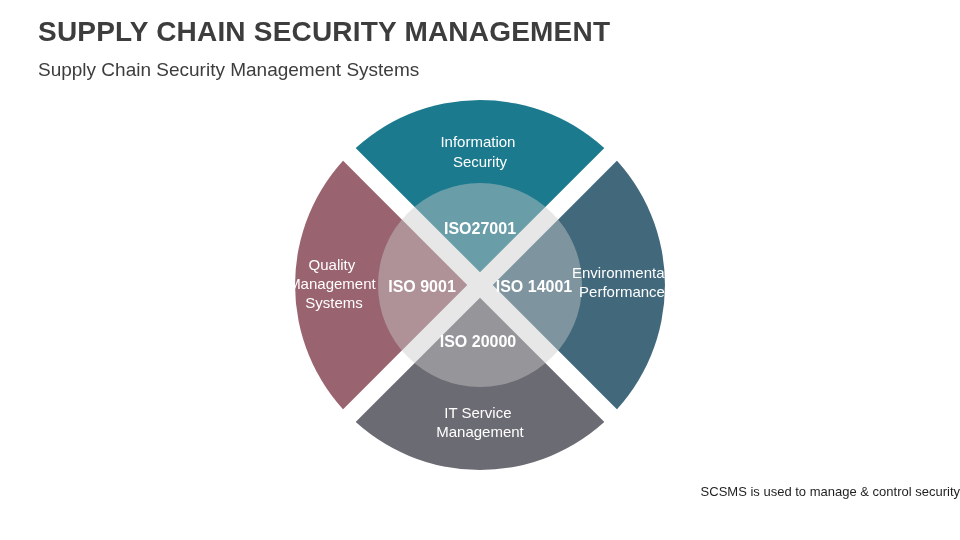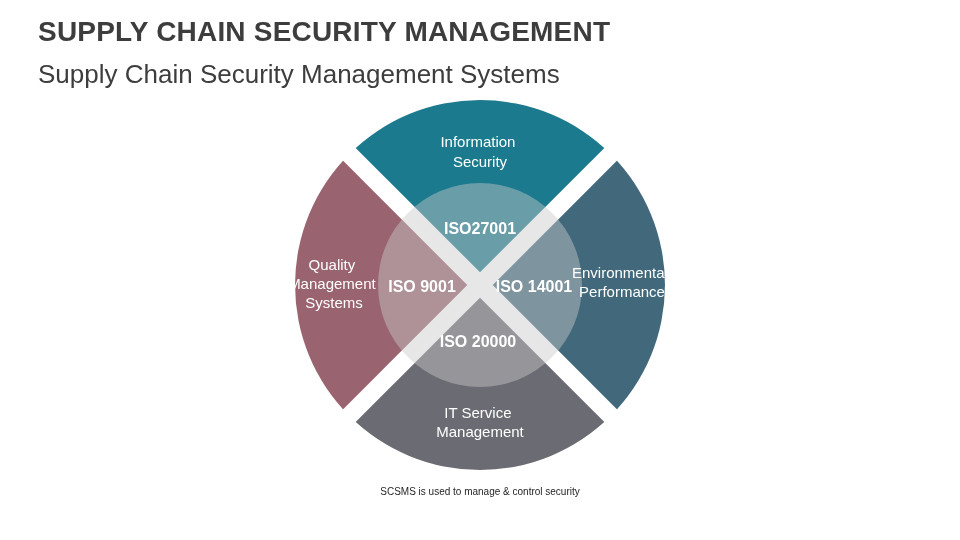--- a/index.html
+++ b/index.html
@@ -21,21 +21,21 @@
     font-size: 28px;
     font-weight: bold;
     color: #3d3d3d;
     letter-spacing: 0.2px;
   }
   .page-subtitle {
     position: absolute;
     left: 38px;
     top: 59px;
     margin: 0;
-    font-size: 26px;
+    font-size: 19px;
     font-weight: 400;
     color: #3d3d3d;
   }
 
   .diagram-svg { position: absolute; left: 0; top: 0; }
 
   .petal-label {
     font-family: "Liberation Sans", sans-serif;
     font-size: 15px;
     fill: #ffffff;
@@ -45,22 +45,22 @@
     font-size: 16px;
     font-weight: bold;
     fill: #ffffff;
   }
 
   .caption {
     position: absolute;
     left: 0;
     top: 483px;
     width: 960px;
-    text-align: center;
-    font-size: 10px;
+    text-align: right;
+    font-size: 13px;
     line-height: 18px;
     color: #1f1f1f;
   }
 </style>
 </head>
 <body>
 
 <div class="slide">
 
   <h1 class="page-title">SUPPLY CHAIN SECURITY MANAGEMENT</h1>

